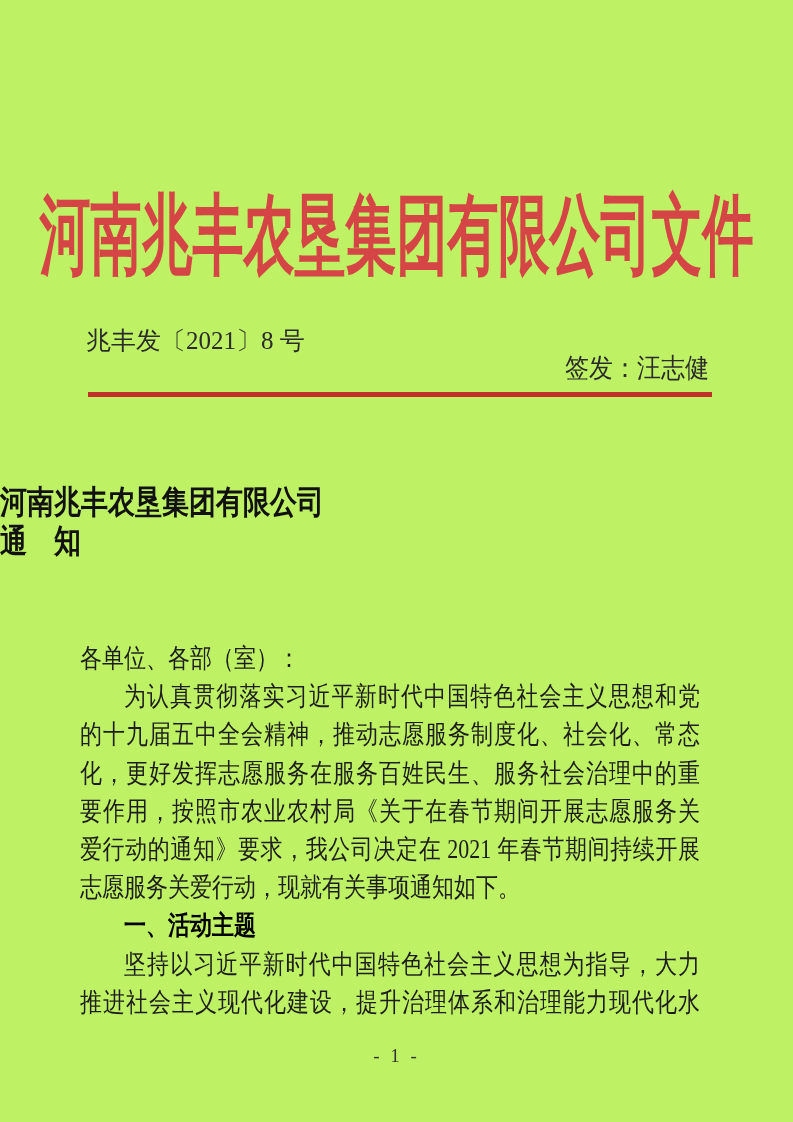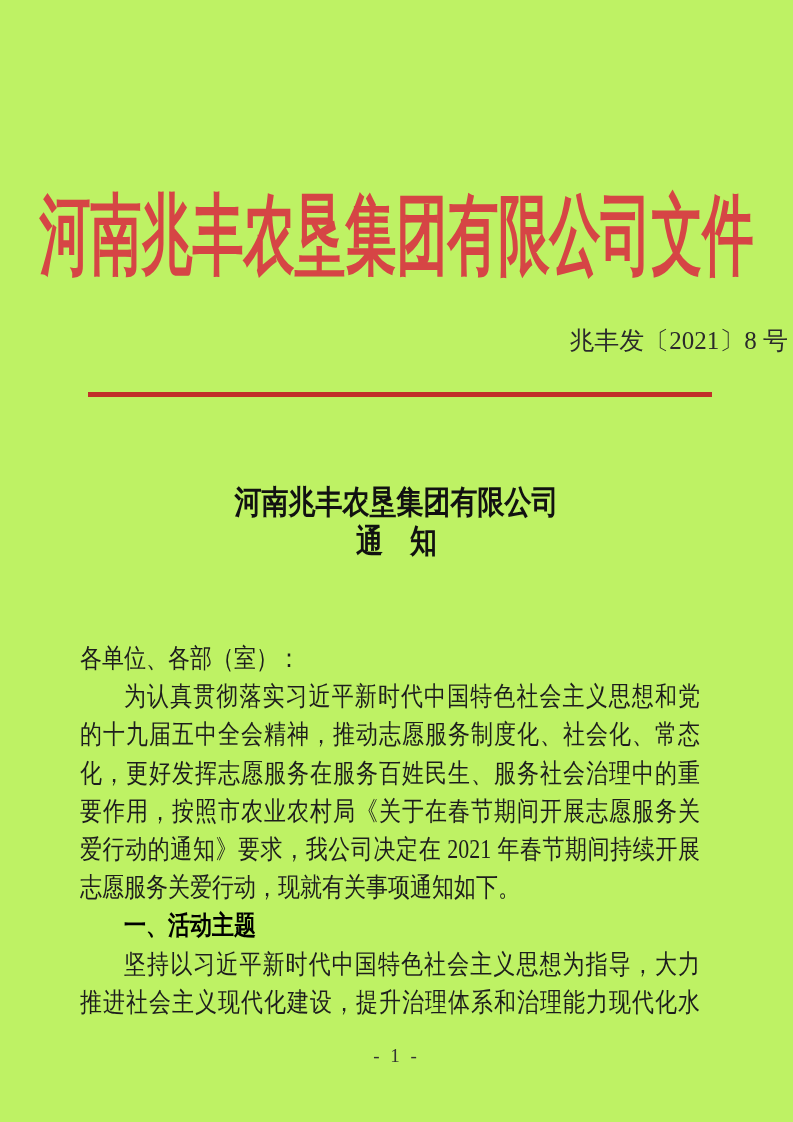--- a/index.html
+++ b/index.html
@@ -24,41 +24,41 @@
     line-height:53px;
     color:var(--header-red);
     letter-spacing:0px;
     transform:scaleY(1.72);
     transform-origin:50% 0;
     white-space:nowrap;
   }
   
   .doc-number{
     position:absolute;top:326px;left:0;width:788px;
-    text-align:right;text-indent:86px;
+    text-align:left;text-indent:86px;
     font-size:25px;line-height:30px;color:#2b2b2b;
     white-space:nowrap;
   }
   
   .signer{
     position:absolute;top:353px;right:84px;
     font-size:24px;line-height:30px;color:#2b2b2b;
     white-space:nowrap;
   }
   .signer .sy{display:inline-block;transform:scaleY(1.12);transform-origin:50% 50%;}
   
   .red-line{
     position:absolute;top:392px;left:88px;
     width:624px;height:5px;
     background:var(--line-red);
   }
   
   .title-block{
     position:absolute;top:483px;left:0;width:793px;
-    text-align:center;font-weight:bold;color:#111;
+    text-align:left;font-weight:bold;color:#111;
     font-size:27px;line-height:39px;
   }
   .title-block .t-line{height:39px;}
   .title-block .t-line > span{
     display:inline-block;transform:scaleY(1.2);transform-origin:50% 50%;
     white-space:nowrap;
   }
   
   .doc-body{
     position:absolute;top:640px;left:80px;width:620px;
@@ -89,20 +89,25 @@
 </style>
 </head>
 <body>
 
 <div class="page">
 
   <div class="header-title">河南兆丰农垦集团有限公司文件</div>
 
   <div class="doc-number">兆丰发〔2021〕8 号</div>
 
+  <div class="signer">
+    <span class="sy">
+      <span>签发：</span><span>汪志健</span>
+    </span>
+  </div>
 
   <div class="red-line"></div>
 
   <div class="title-block">
     <div class="t-line">
       <span>河南兆丰农垦集团有限公司</span>
     </div>
     <div class="t-line">
       <span>通　知</span>
     </div>

